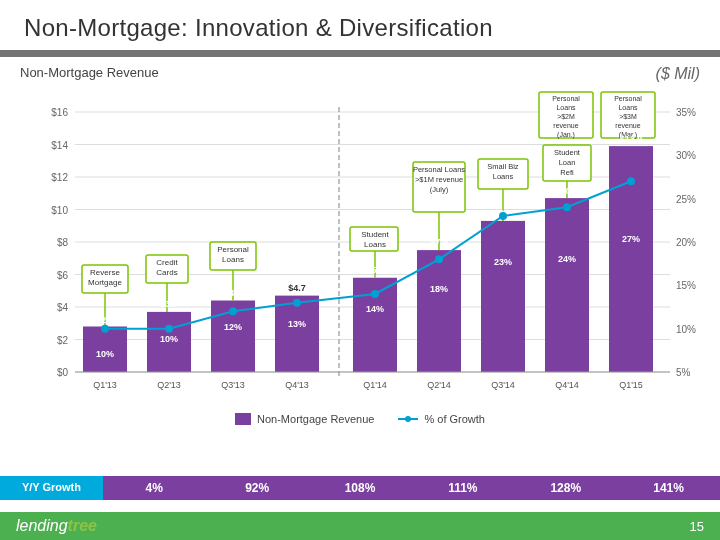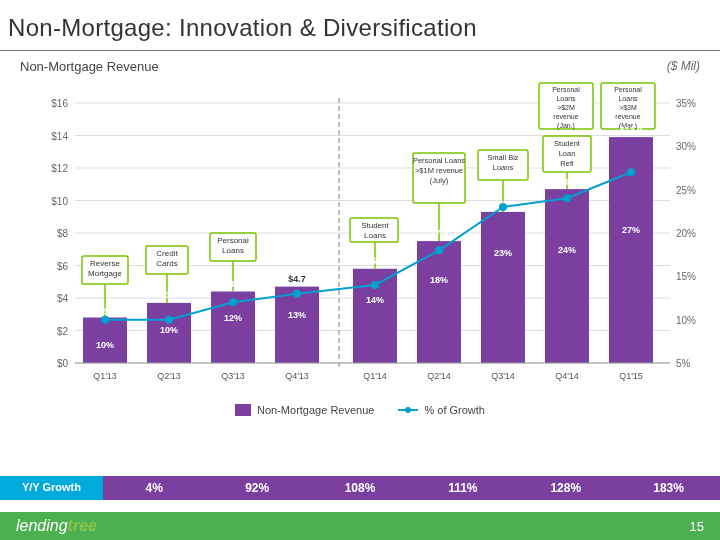--- a/index.html
+++ b/index.html
@@ -13,22 +13,22 @@
     }
     .page {
       width: 720px;
       height: 540px;
       background: #fff;
       display: flex;
       flex-direction: column;
     }
     
     .header {
-      padding: 14px 24px 8px 8px;
-      border-bottom: 1px solid #737373;
+      padding: 14px 24px 8px 24px;
+      border-bottom: 7px solid #737373;
     }
     .header-title {
       font-size: 24px;
       font-weight: 300;
       color: #333;
       letter-spacing: 0.3px;
     }
     
     .chart-container {
       flex: 1;
@@ -39,21 +39,21 @@
       display: flex;
       justify-content: space-between;
       margin-bottom: 4px;
     }
     .chart-title {
       font-size: 13px;
       color: #444;
       font-weight: 400;
     }
     .chart-unit {
-      font-size: 12px;
+      font-size: 16px;
       color: #666;
       font-style: italic;
     }
     
     .chart-svg-wrapper {
       width: 100%;
       position: relative;
     }
     
     .legend {
@@ -305,21 +305,21 @@
     </div>
   </div>
 
   <div class="growth-table">
     <div class="growth-cell label">Y/Y Growth</div>
     <div class="growth-cell value">4%</div>
     <div class="growth-cell value">92%</div>
     <div class="growth-cell value">108%</div>
     <div class="growth-cell value">111%</div>
     <div class="growth-cell value">128%</div>
-    <div class="growth-cell value">183%</div>
+    <div class="growth-cell value">141%</div>
   </div>
 
   <div class="footer">
     <div class="footer-logo">
       <span style="color:#fff; font-style:italic; font-weight:normal;">lending</span><span style="color:#8BC34A; font-style:italic; font-weight:bold;">tree</span>
     </div>
     <div class="footer-page">15</div>
   </div>
 </div>
 

